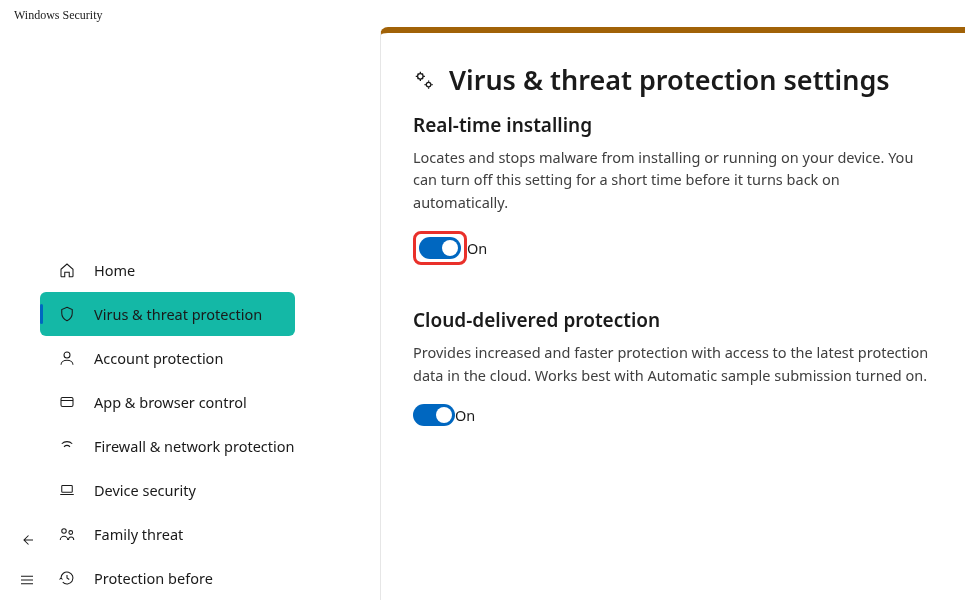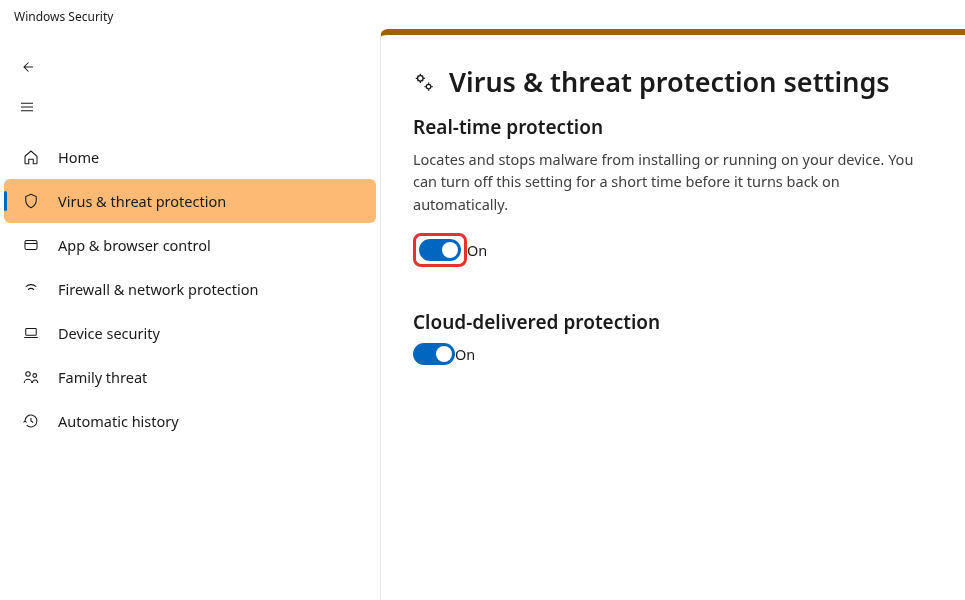--- a/index.html
+++ b/index.html
@@ -10,32 +10,34 @@
     width: 965px;
     height: 600px;
     overflow: hidden;
     display: flex;
     flex-direction: column;
   }
   .titlebar {
     font-size: 12px;
     padding: 8px 14px 4px 14px;
     color: #1a1a1a;
+    font-family: Liberation Serif, serif;
   }
   .main {
     display: flex;
     flex: 1;
     min-height: 0;
   }
   .sidebar {
     width: 380px;
     padding-top: 18px;
     display: flex;
-    flex-direction: column;
+    flex-direction: row;
     gap: 0;
+    align-items: flex-end;
   }
   .nav-top {
     display: flex;
     flex-direction: column;
     gap: 0;
   }
   .icon-row {
     height: 40px;
     display: flex;
     align-items: center;
@@ -50,21 +52,21 @@
     align-items: center;
     padding-left: 18px;
     gap: 18px;
     font-size: 14.5px;
     color: #1a1a1a;
     border-radius: 6px;
     margin: 0 4px;
     position: relative;
   }
   .nav-item.active {
-    background: #fdba74;
+    background: #14b8a6;
   }
   .nav-item.active::before {
     content: "";
     position: absolute;
     left: 0;
     top: 12px;
     bottom: 12px;
     width: 3px;
     background: #0067c0;
     border-radius: 2px;
@@ -168,20 +170,27 @@
         <span class="label">Home</span>
       </div>
       <div class="nav-item active">
         <svg viewBox="0 0 24 24">
             <path d="M12 3l7 3v5c0 5-3 8-7 10-4-2-7-5-7-10V6z"></path>
           </svg>
         <span class="label">Virus &amp; threat protection</span>
       </div>
       <div class="nav-item">
         <svg viewBox="0 0 24 24">
+            <circle cx="12" cy="8" r="4"></circle>
+            <path d="M4 21c0-4 4-6 8-6s8 2 8 6"></path>
+          </svg>
+        <span class="label">Account protection</span>
+      </div>
+      <div class="nav-item">
+        <svg viewBox="0 0 24 24">
             <rect x="4" y="6" width="16" height="12" rx="2"></rect>
             <path d="M4 10h16"></path>
           </svg>
         <span class="label">App &amp; browser control</span>
       </div>
       <div class="nav-item">
         <svg viewBox="0 0 24 24">
             <path d="M5 9a10 10 0 0 1 14 0M8 13a6 6 0 0 1 8 0M12 17h0"></path>
           </svg>
         <span class="label">Firewall &amp; network protection</span>
@@ -199,48 +208,49 @@
             <circle cx="17" cy="10" r="2.5"></circle>
             <path d="M3 20c0-3 2.5-5 5-5s5 2 5 5M14 20c0-2.5 1.5-4 3.5-4s3.5 1.5 3.5 4"></path>
           </svg>
         <span class="label">Family threat</span>
       </div>
       <div class="nav-item">
         <svg viewBox="0 0 24 24">
             <path d="M4 12a8 8 0 1 1 2.3 5.6M4 12l-2 2M4 12l2 2"></path>
             <path d="M12 8v4l3 2"></path>
           </svg>
-        <span class="label">Automatic history</span>
+        <span class="label">Protection before</span>
       </div>
     </div>
   </div>
 
   <div class="content">
     <div class="page-header">
       <svg viewBox="0 0 24 24">
         <circle cx="8" cy="8" r="3"></circle>
           <path d="M8 3v2M8 11v2M3 8h2M11 8h2M5 5l1 1M11 11l-1-1M5 11l1-1M11 5l-1 1"></path>
         <circle cx="17" cy="17" r="2.5"></circle>
           <path d="M17 12.5v1.5M17 20v1.5M12.5 17h1.5M20 17h1.5"></path>
       </svg>
       <div class="page-title">Virus &amp; threat protection settings</div>
     </div>
 
     <div class="section">
-      <div class="section-title">Real-time protection</div>
+      <div class="section-title">Real-time installing</div>
       <div class="section-desc">Locates and stops malware from installing or running on your device. You can turn off this setting for a short time before it turns back on automatically.</div>
       <div class="toggle-row">
         <span class="toggle-highlight">
           <span class="toggle"></span>
         </span>
         <span class="toggle-state">On</span>
       </div>
     </div>
 
     <div class="section">
       <div class="section-title">Cloud-delivered protection</div>
+      <div class="section-desc">Provides increased and faster protection with access to the latest protection data in the cloud. Works best with Automatic sample submission turned on.</div>
       <div class="toggle-row">
         <span class="toggle"></span>
         <span class="toggle-state">On</span>
       </div>
     </div>
   </div>
 </div>
 
 </body></html>

